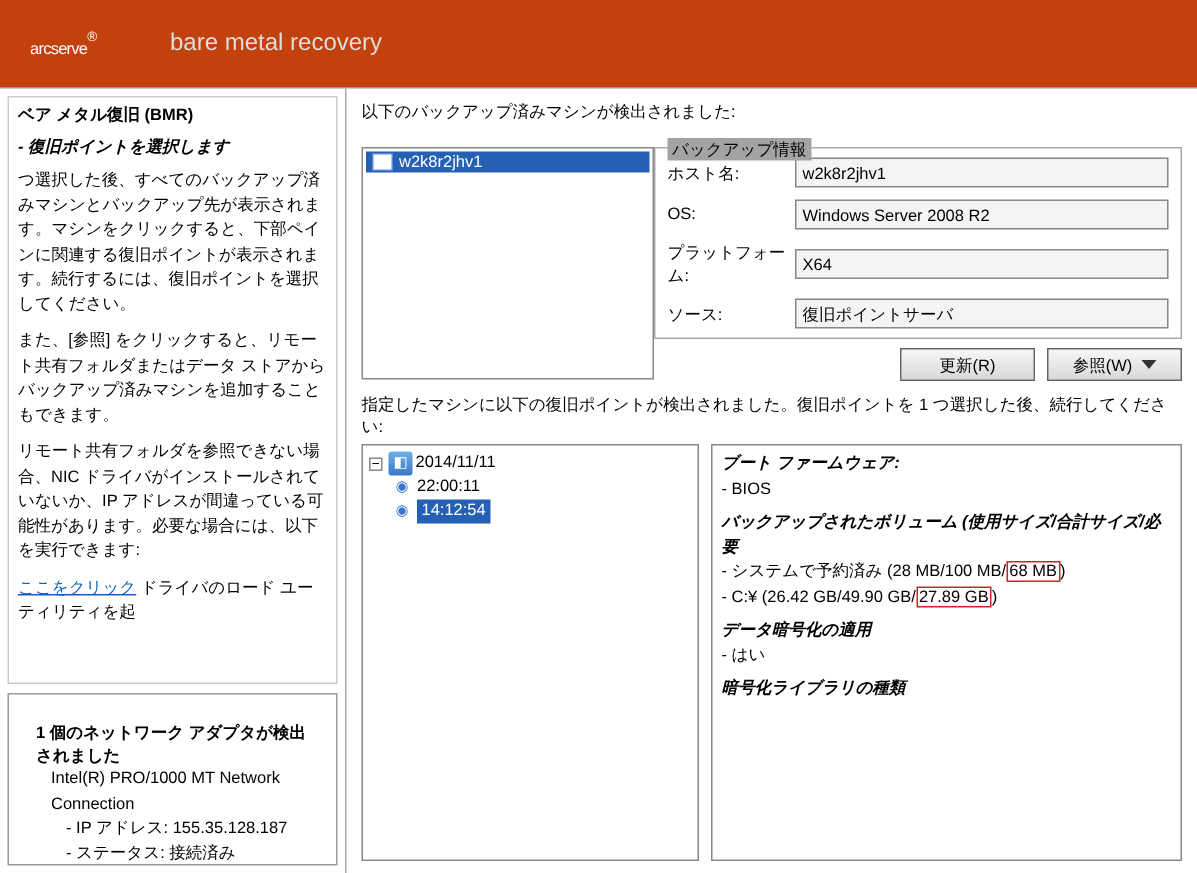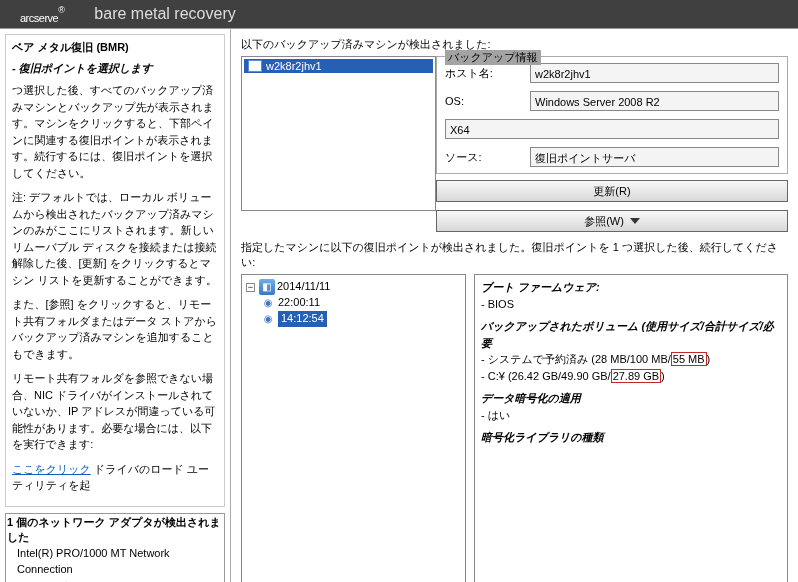--- a/index.html
+++ b/index.html
@@ -1,42 +1,42 @@
 <!DOCTYPE html>
 <html><head>
 <meta charset="utf-8">
 <style>
   * { box-sizing: border-box; margin: 0; padding: 0; font-family: "MS PGothic", "Meiryo", sans-serif; font-size: 11px; }
   body { width: 798px; height: 582px; background: #ececec; display: flex; flex-direction: column; overflow: hidden; }
-  .header { background: #404040; color: #fff; height: 58px; display: flex; align-items: center; padding: 0 20px; }
+  .header { background: #c2410c; color: #fff; height: 58px; display: flex; align-items: center; padding: 0 20px; gap: 19px; }
   .logo { font-size: 24px; font-weight: 300; letter-spacing: -0.5px; }
   .logo sup { font-size: 9px; vertical-align: super; }
   .subtitle { font-size: 16px; margin-left: 30px; color: #ddd; font-weight: 300; }
   .main { flex: 1; display: flex; background: #fff; border-top: 1px solid #999; }
   .left-pane { width: 231px; border-right: 1px solid #aaa; display: flex; flex-direction: column; padding: 5px; }
   .left-text { flex: 1; overflow-y: scroll; padding: 4px 6px; line-height: 1.5; border: 1px solid #ccc; position: relative; }
   .left-text h4 { font-size: 11px; font-weight: bold; margin-bottom: 4px; }
   .left-text p { margin-bottom: 8px; }
   .note { margin-top: 6px; }
   .link { color: #1060c0; text-decoration: underline; cursor: pointer; }
-  .net-box { border: 1px solid #999; margin-top: 6px; padding: 1px; height: 115px; }
+  .net-box { border: 1px solid #999; margin-top: 6px; padding: 18px; height: 115px; }
   .net-box b { font-weight: bold; }
   .net-box .indent { margin-left: 10px; margin-top: 0; line-height: 1.5; }
   .right-pane { flex: 1; padding: 8px 10px; display: flex; flex-direction: column; }
-  .section-label { margin-bottom: 4px; }
+  .section-label { margin-bottom: 16px; }
   .top-row { display: flex; }
   .machine-list { width: 195px; height: 155px; border: 1px solid #888; background: #fff; padding: 2px; }
   .machine-item { background: #2560b4; color: #fff; padding: 1px 4px; display: flex; align-items: center; gap: 4px; }
   .m-icon { width: 14px; height: 12px; background: #fff; display: inline-block; border: 1px solid #5a8adb; }
   .backup-info { flex: 1; border: 1px solid #aaa; padding: 6px 8px; position: relative; }
   .backup-info legend { position: absolute; top: -7px; left: 8px; background: #a3a3a3; padding: 0 3px; font-size: 11px; }
   .brow { display: flex; align-items: center; margin-bottom: 8px; }
   .brow .lbl { width: 85px; }
   .brow .val { flex: 1; border: 1px solid #888; background: #f4f4f4; padding: 2px 4px; height: 20px; line-height: 16px; font-size: 11px; }
-  .btn-row { display: flex; justify-content: flex-end; gap: 8px; margin-top: 6px; flex-direction: column; }
+  .btn-row { display: flex; justify-content: flex-end; gap: 8px; margin-top: 6px; }
   .btn { border: 1px solid #666; background: linear-gradient(#f8f8f8,#d8d8d8); padding: 3px 10px; min-width: 90px; text-align: center; cursor: pointer; display: flex; align-items: center; justify-content: center; gap: 6px; height: 22px; }
   .btn .tri { width: 0; height: 0; border-left: 5px solid transparent; border-right: 5px solid transparent; border-top: 6px solid #333; }
   .lower-label { margin: 8px 0 4px; }
   .lower-row { display: flex; gap: 8px; flex: 1; min-height: 0; }
   .tree { width: 225px; border: 1px solid #888; background: #fff; padding: 4px; overflow: auto; }
   .tree-node { display: flex; align-items: center; gap: 2px; line-height: 1.4; }
   .tree-node.l1 { margin-left: 14px; }
   .tree-icon { width: 16px; height: 16px; display: inline-flex; align-items: center; justify-content: center; font-size: 10px; }
   .calendar-icon { background: linear-gradient(#6fb0e8,#3a77c8); border-radius: 2px; color:#fff; }
   .sel { background: #2560b4; color: #fff; padding: 0 3px; text-align: right; }
@@ -57,21 +57,20 @@
   <span class="logo"><span>arcserve</span><sup>®</sup></span>
   <span class="subtitle">bare metal recovery</span>
 </div>
 
 <div class="main">
   <div class="left-pane">
     <div class="left-text">
       <h4>ベア メタル復旧 (BMR)</h4>
       <h4 style="font-style:italic">- 復旧ポイントを選択します</h4>
       <p class="note">つ選択した後、すべてのバックアップ済みマシンとバックアップ先が表示されます。マシンをクリックすると、下部ペインに関連する復旧ポイントが表示されます。続行するには、復旧ポイントを選択してください。</p>
-      <p>注: デフォルトでは、ローカル ボリュームから検出されたバックアップ済みマシンのみがここにリストされます。新しいリムーバブル ディスクを接続または接続解除した後、[更新] をクリックするとマシン リストを更新することができます。</p>
       <p>また、[参照] をクリックすると、リモート共有フォルダまたはデータ ストアからバックアップ済みマシンを追加することもできます。</p>
       <p>リモート共有フォルダを参照できない場合、NIC ドライバがインストールされていないか、IP アドレスが間違っている可能性があります。必要な場合には、以下を実行できます:</p>
       <p><span class="link">ここをクリック</span><span>  ドライバのロード ユーティリティを起</span></p>
     </div>
     <div class="net-box">
       <b>1 個のネットワーク アダプタが検出されました</b>
       <div class="indent">
         <div>Intel(R) PRO/1000 MT Network Connection</div>
         <div style="margin-left:10px">- IP アドレス: 155.35.128.187</div>
         <div style="margin-left:10px">- ステータス: 接続済み</div>
@@ -93,20 +92,21 @@
           <legend>バックアップ情報</legend>
           <div class="brow">
               <span class="lbl">ホスト名:</span>
               <span class="val">w2k8r2jhv1</span>
             </div>
           <div class="brow">
               <span class="lbl">OS:</span>
               <span class="val">Windows Server 2008 R2</span>
             </div>
           <div class="brow">
+              <span class="lbl">プラットフォーム:</span>
               <span class="val">X64</span>
             </div>
           <div class="brow" style="margin-bottom:0">
               <span class="lbl">ソース:</span>
               <span class="val">復旧ポイントサーバ</span>
             </div>
         </div>
         <div class="btn-row">
           <div class="btn">
               <span>更新(R)</span>
@@ -136,21 +136,21 @@
           <span class="sel">14:12:54</span>
         </div>
       </div>
       <div class="details">
         <div class="sect">
           <em>ブート ファームウェア:</em><br>
           <span>- BIOS</span>
         </div>
         <div class="sect">
           <em>バックアップされたボリューム (使用サイズ/合計サイズ/必要</em><br>
-          <span><span>- システムで予約済み (28 MB/100 MB/</span><span class="red">55 MB</span><span>)</span></span><br>
+          <span><span>- システムで予約済み (28 MB/100 MB/</span><span class="red">68 MB</span><span>)</span></span><br>
           <span><span>- C:¥ (26.42 GB/49.90 GB/</span><span class="red">27.89 GB</span><span>)</span></span>
         </div>
         <div class="sect">
           <em>データ暗号化の適用</em><br>
           <span>- はい</span>
         </div>
         <div class="sect">
           <em>暗号化ライブラリの種類</em>
         </div>
       </div>

